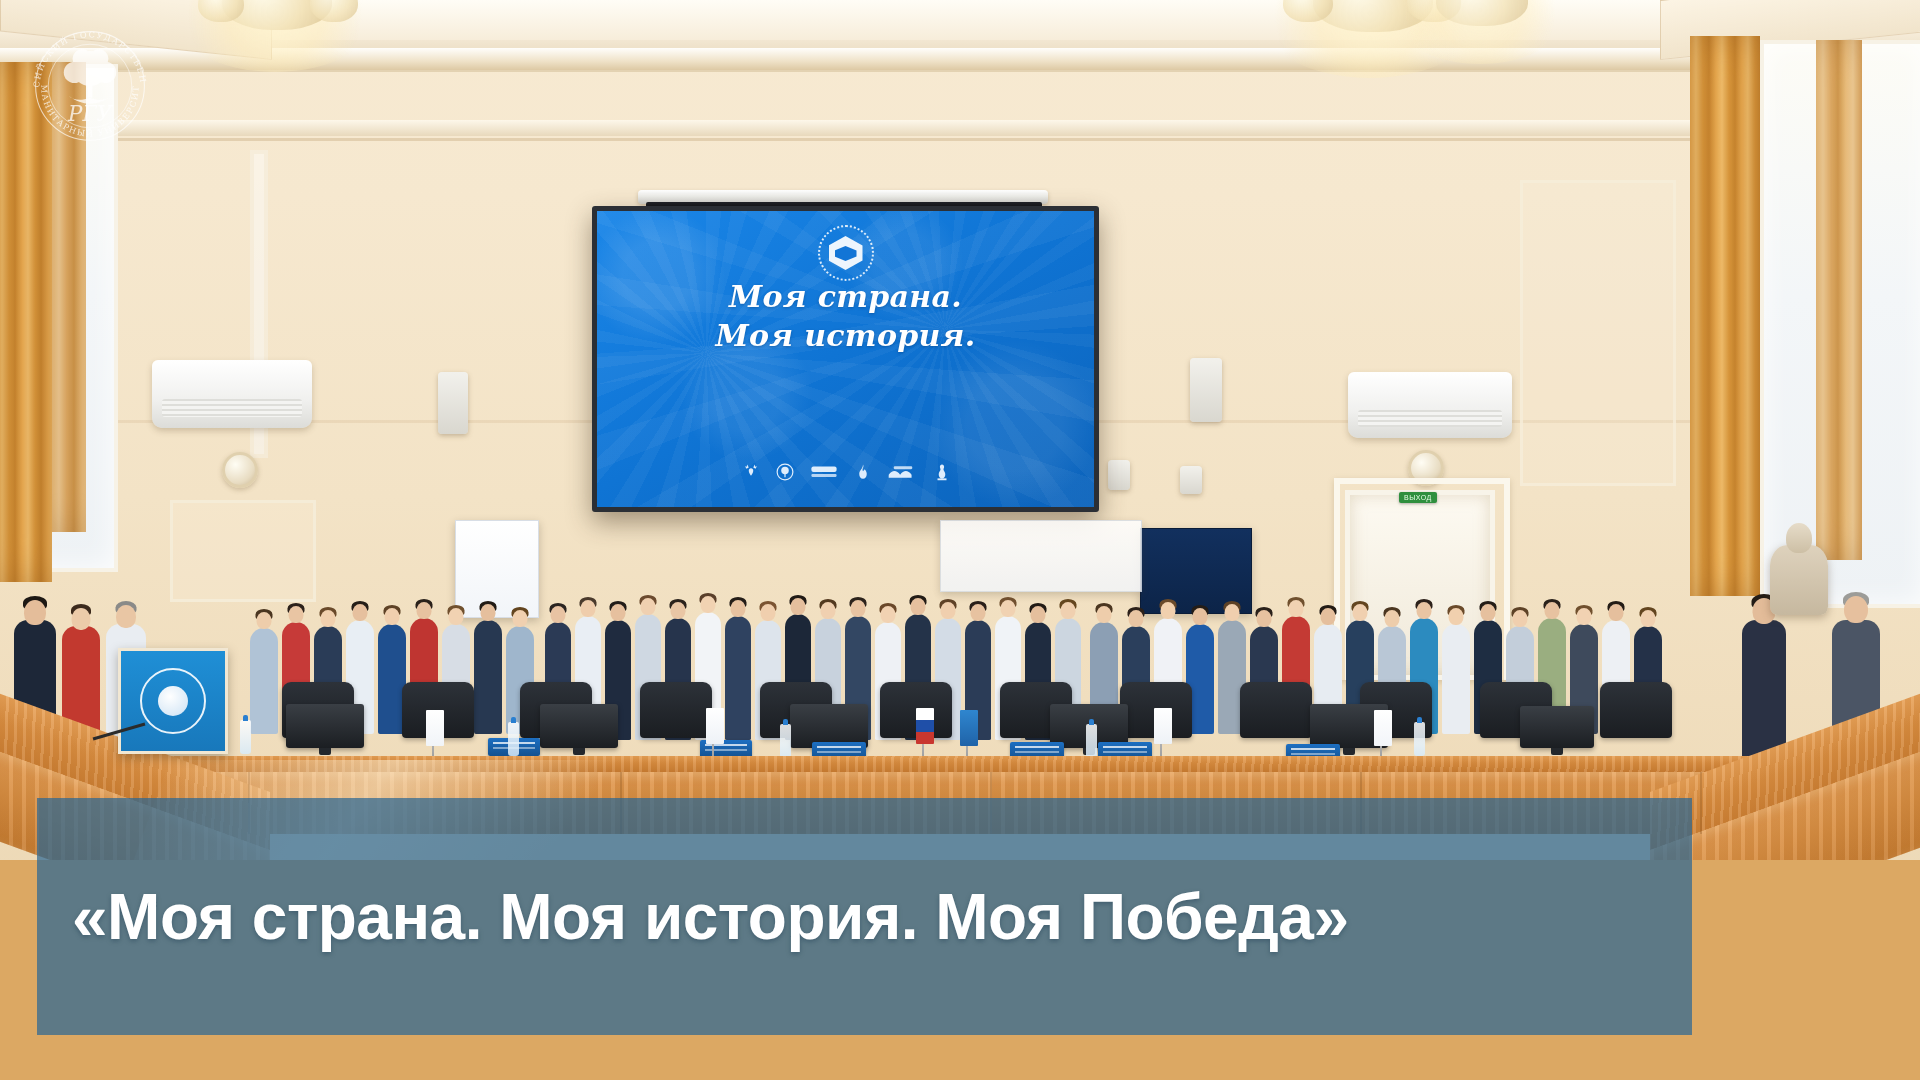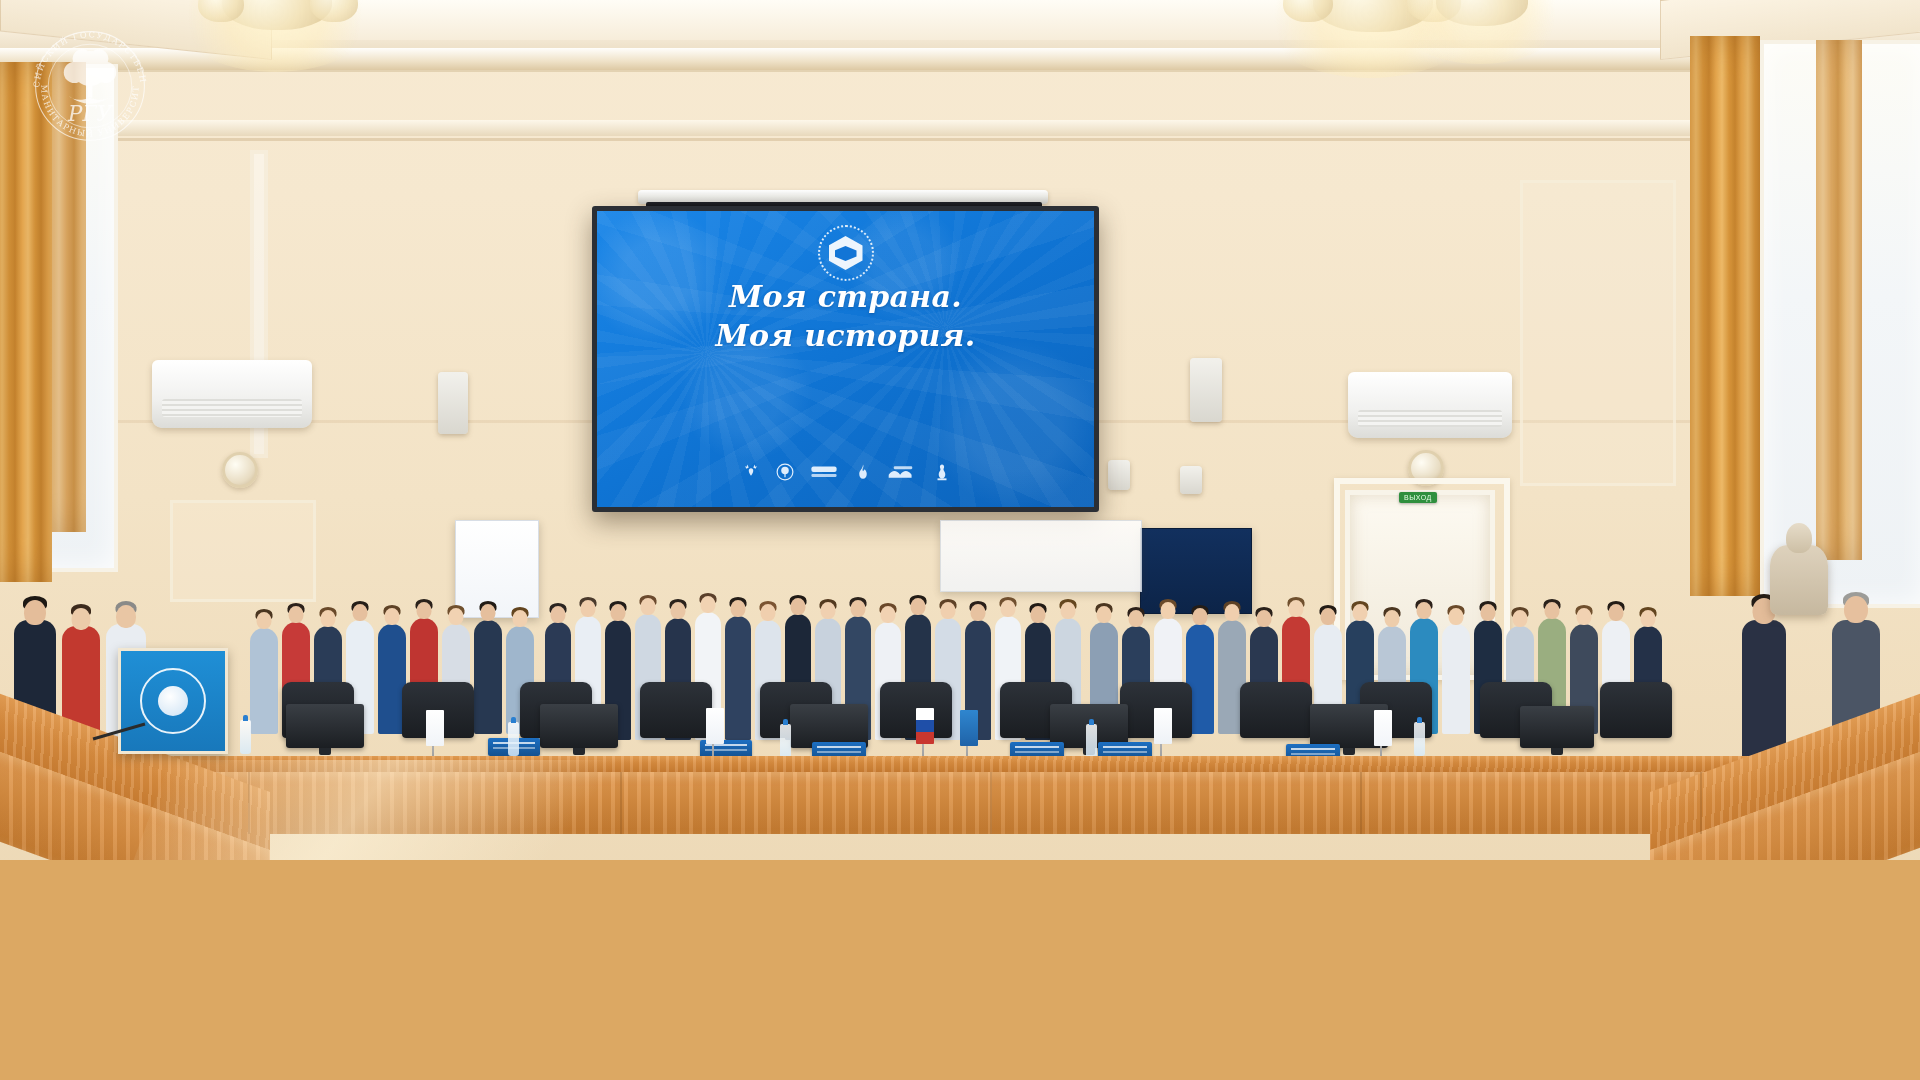--- a/index.html
+++ b/index.html
@@ -827,14 +827,17 @@
         <circle cx="62" cy="42" r="10"></circle>
         <circle cx="79" cy="42" r="10"></circle>
         <rect x="67.5" y="66" width="5" height="16"></rect>
         <path d="M70 82 C 60 86, 52 84, 48 80 C 56 86, 62 88, 70 88 C 78 88, 84 86, 92 80 C 88 84, 80 86, 70 82 Z"></path>
       </g>
 
       <text x="70" y="106" text-anchor="middle" font-family="DejaVu Serif, serif" font-style="italic" font-size="22" fill="#ffffff" opacity=".95">РГУ</text>
     </svg>
   </div>
 
+  <div class="caption-banner">
+    <div class="caption-text">«Моя страна. Моя история. Моя Победа»</div>
+  </div>
 
 </div>
 
 </body></html>

